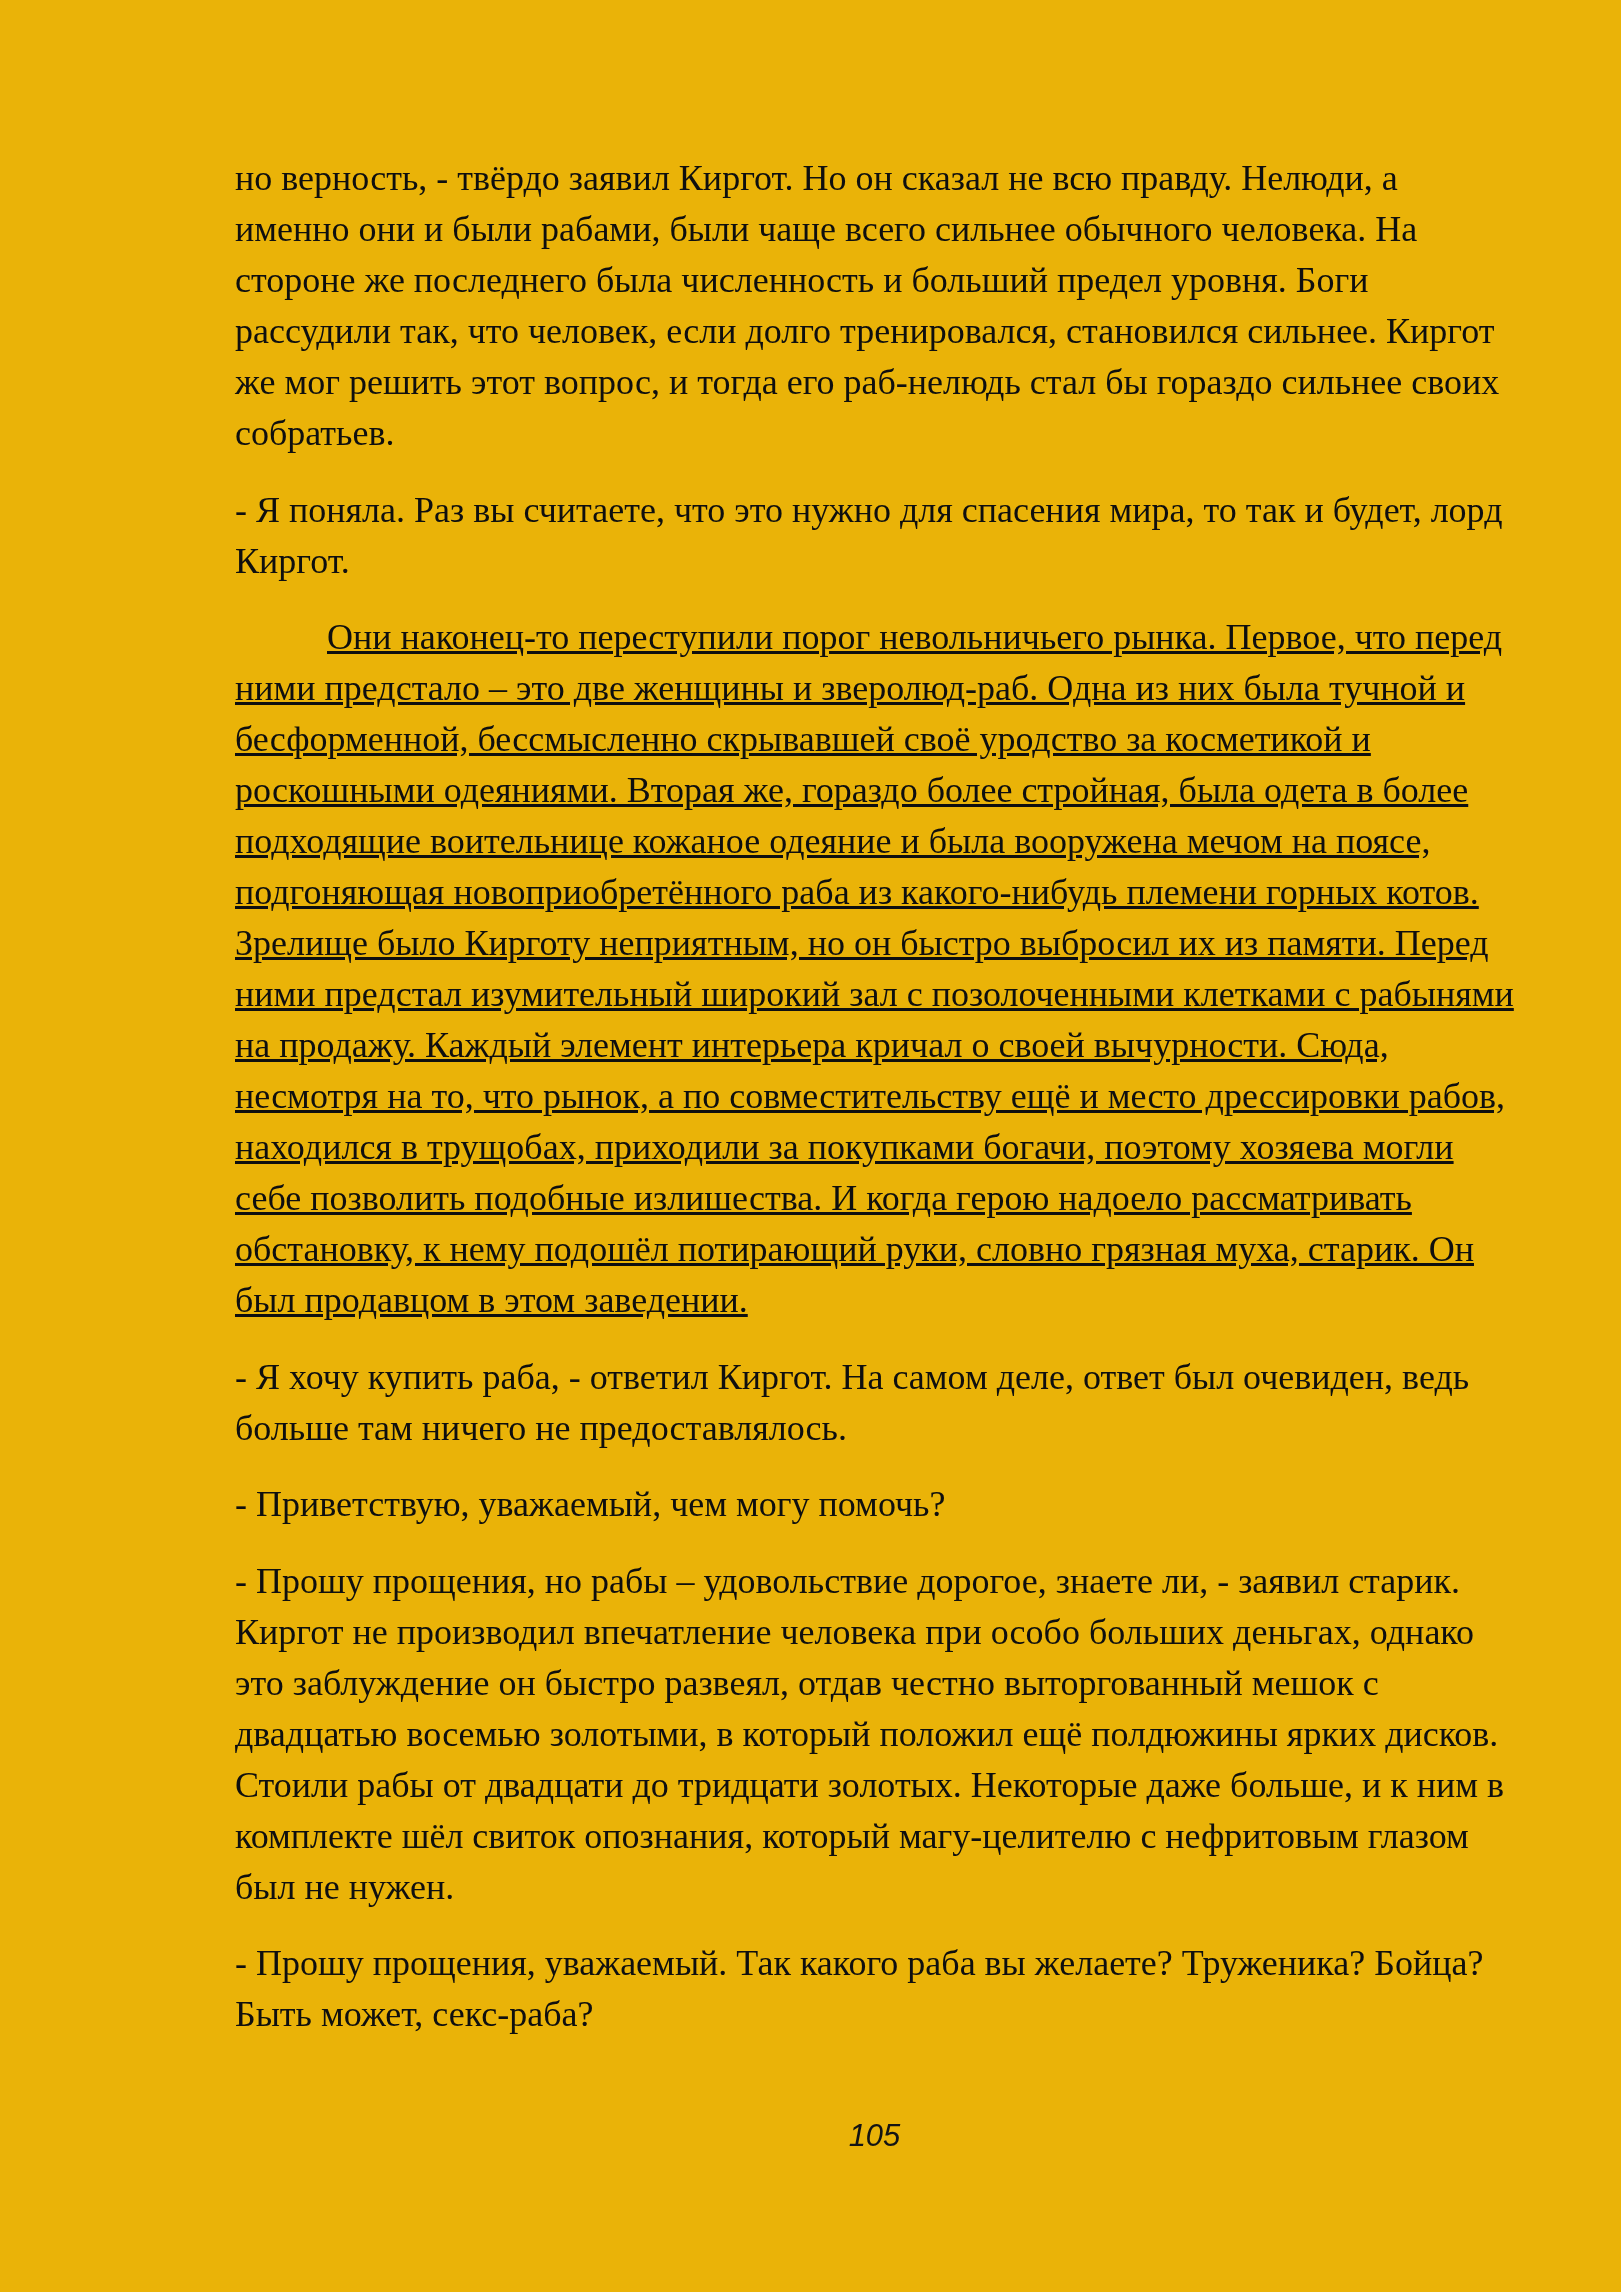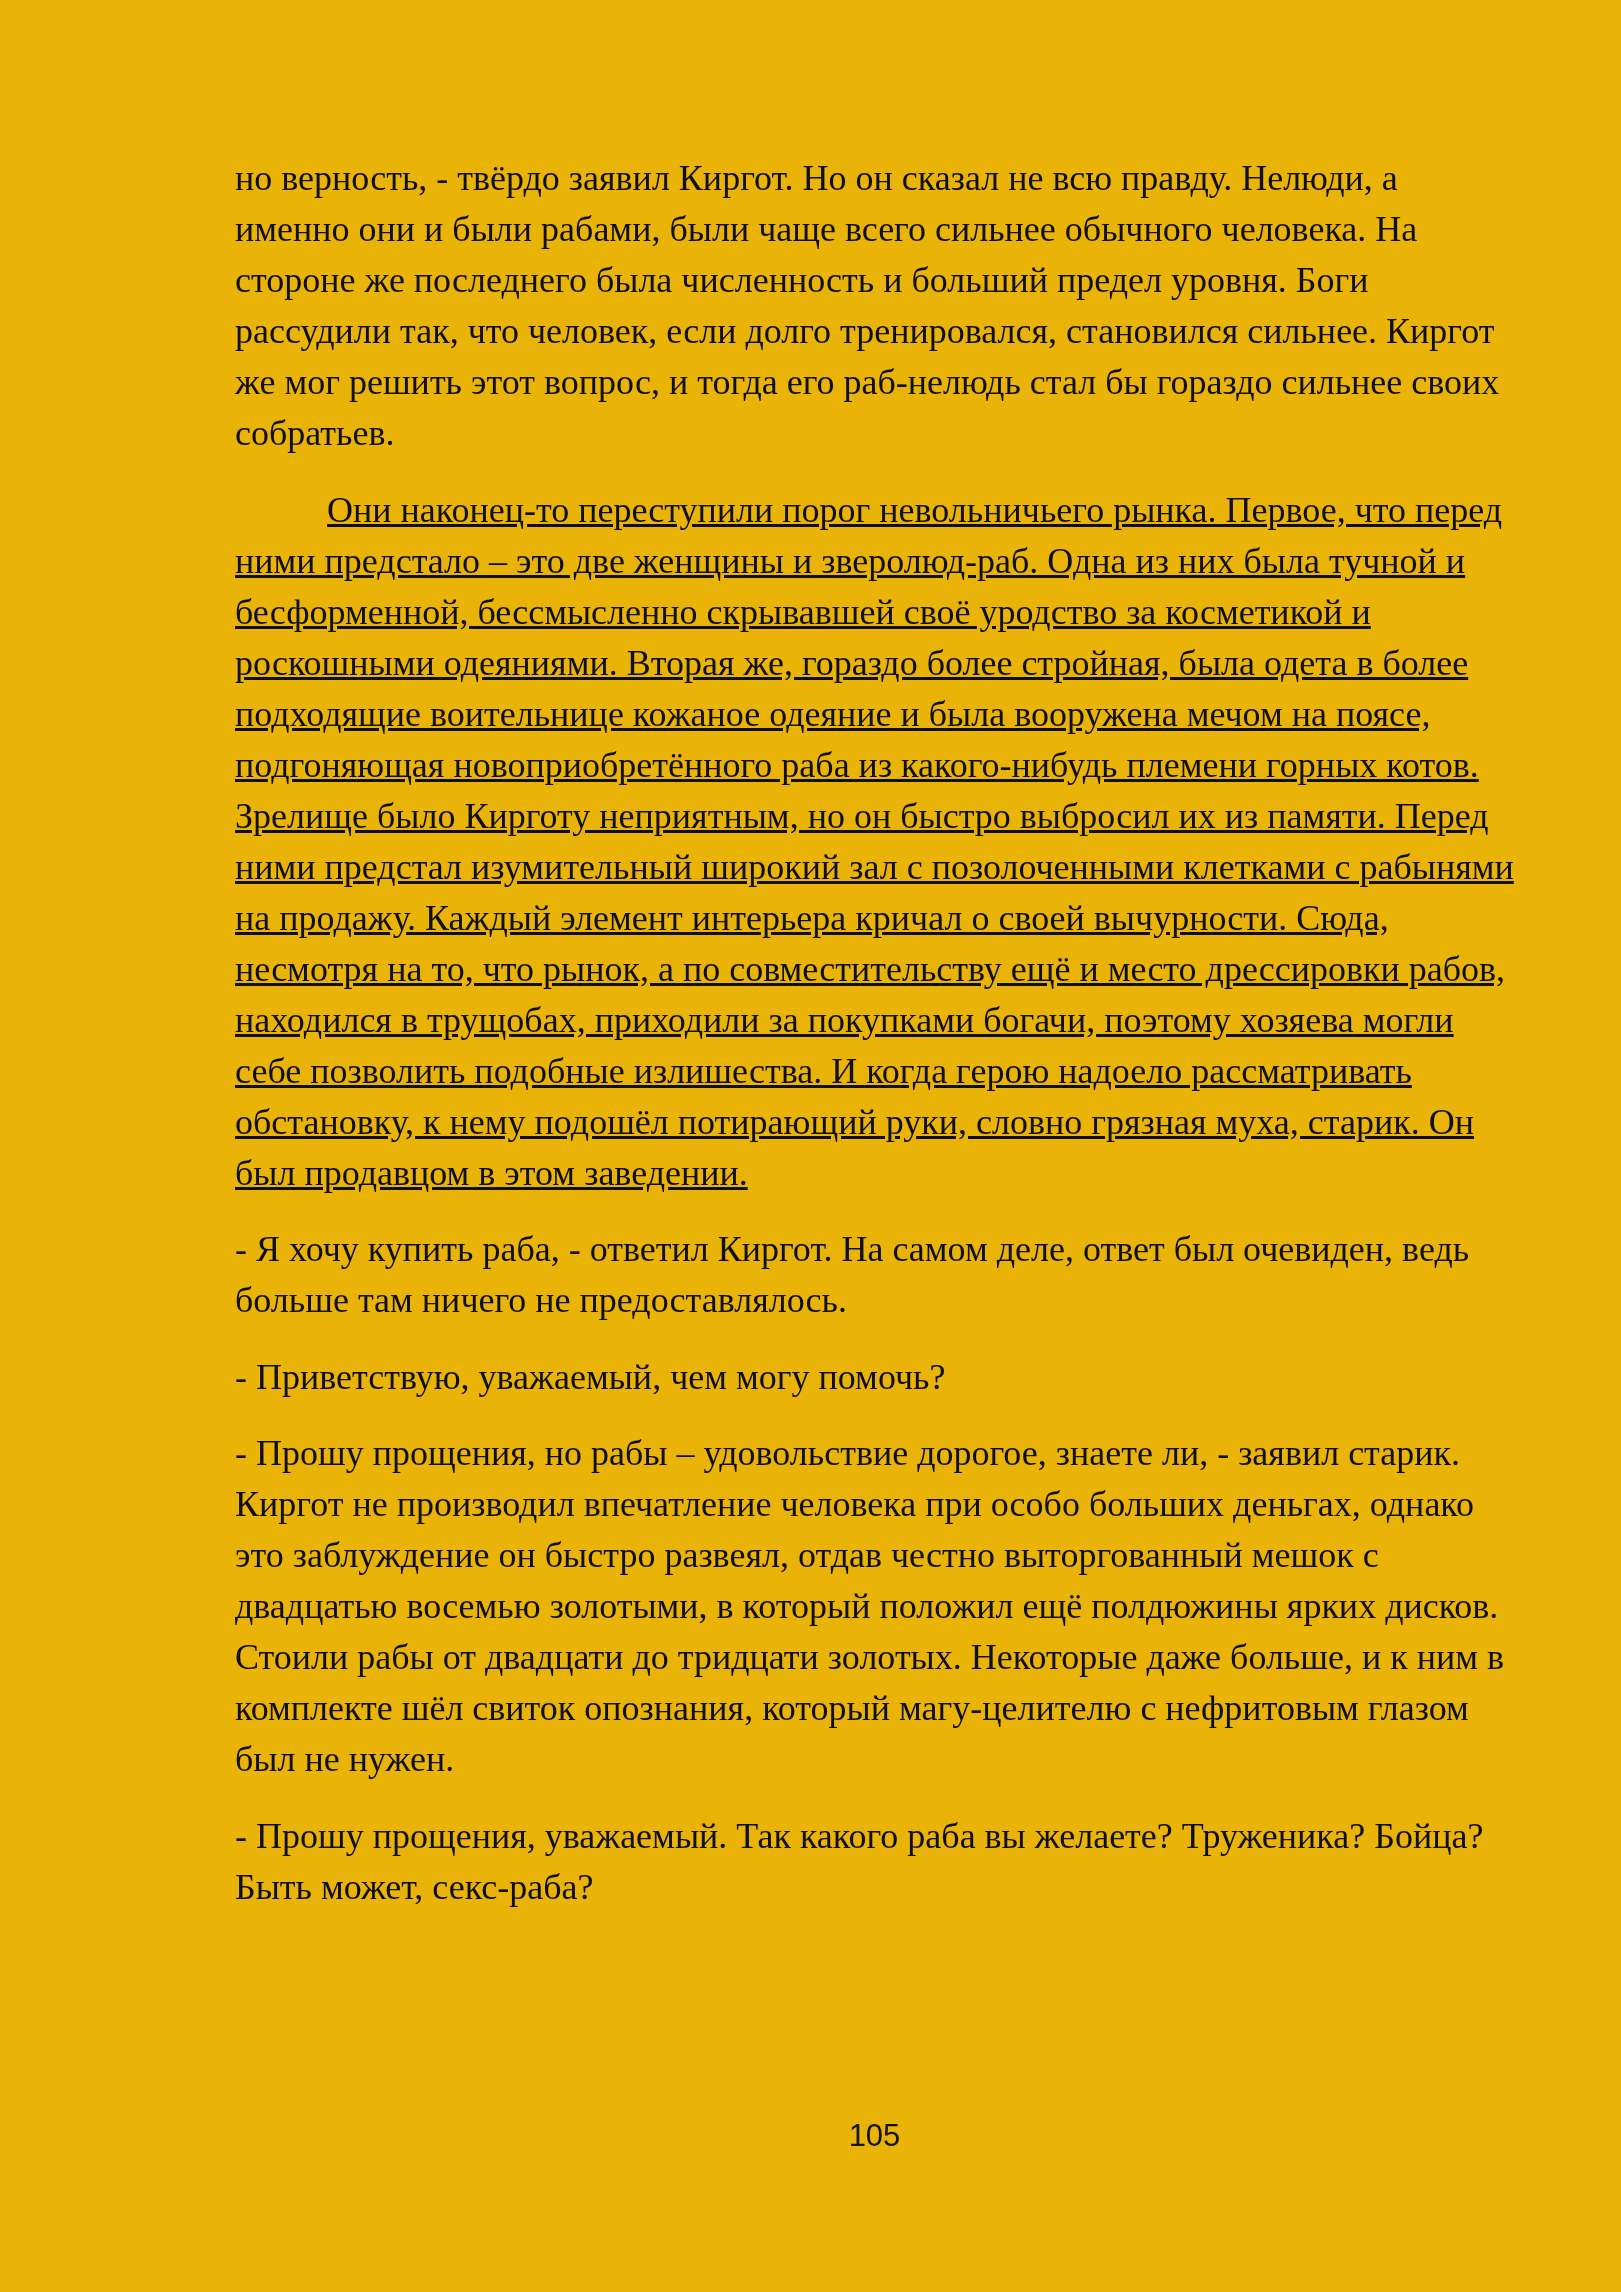--- a/index.html
+++ b/index.html
@@ -31,33 +31,35 @@
   .para.indented {
     text-indent: 92px;
     text-decoration: underline;
   }
   .footer {
     position: absolute;
     left: 235px;
     top: 2118px;
     width: 1279px;
     text-align: center;
+    font-style: italic;
   }
   .page-number {
     font-family: "Liberation Sans", "DejaVu Sans", sans-serif;
     font-size: 31px;
     color: #141414;
   }
 </style>
 </head>
 <body>
 
 <div class="page">
   <div class="content">
     <p class="para">но верность, - твёрдо заявил Киргот. Но он сказал не всю правду. Нелюди, а именно они и были рабами, были чаще всего сильнее обычного человека. На стороне же последнего была численность и больший предел уровня. Боги рассудили так, что человек, если долго тренировался, становился сильнее. Киргот же мог решить этот вопрос, и тогда его раб-нелюдь стал бы гораздо сильнее своих собратьев.</p>
+    <p class="para">- Я поняла. Раз вы считаете, что это нужно для спасения мира, то так и будет, лорд Киргот.</p>
     <p class="para indented">Они наконец-то переступили порог невольничьего рынка. Первое, что перед ними предстало – это две женщины и зверолюд-раб. Одна из них была тучной и бесформенной, бессмысленно скрывавшей своё уродство за косметикой и роскошными одеяниями. Вторая же, гораздо более стройная, была одета в более подходящие воительнице кожаное одеяние и была вооружена мечом на поясе, подгоняющая новоприобретённого раба из какого-нибудь племени горных котов. Зрелище было Кирготу неприятным, но он быстро выбросил их из памяти. Перед ними предстал изумительный широкий зал с позолоченными клетками с рабынями на продажу. Каждый элемент интерьера кричал о своей вычурности. Сюда, несмотря на то, что рынок, а по совместительству ещё и место дрессировки рабов, находился в трущобах, приходили за покупками богачи, поэтому хозяева могли себе позволить подобные излишества. И когда герою надоело рассматривать обстановку, к нему подошёл потирающий руки, словно грязная муха, старик. Он был продавцом в этом заведении.</p>
     <p class="para">- Я хочу купить раба, - ответил Киргот. На самом деле, ответ был очевиден, ведь больше там ничего не предоставлялось.</p>
     <p class="para">- Приветствую, уважаемый, чем могу помочь?</p>
     <p class="para">- Прошу прощения, но рабы – удовольствие дорогое, знаете ли, - заявил старик. Киргот не производил впечатление человека при особо больших деньгах, однако это заблуждение он быстро развеял, отдав честно выторгованный мешок с двадцатью восемью золотыми, в который положил ещё полдюжины ярких дисков. Стоили рабы от двадцати до тридцати золотых. Некоторые даже больше, и к ним в комплекте шёл свиток опознания, который магу-целителю с нефритовым глазом был не нужен.</p>
     <p class="para">- Прошу прощения, уважаемый. Так какого раба вы желаете? Труженика? Бойца? Быть может, секс-раба?</p>
   </div>
   <div class="footer">
     <span class="page-number">105</span>
   </div>
 </div>

